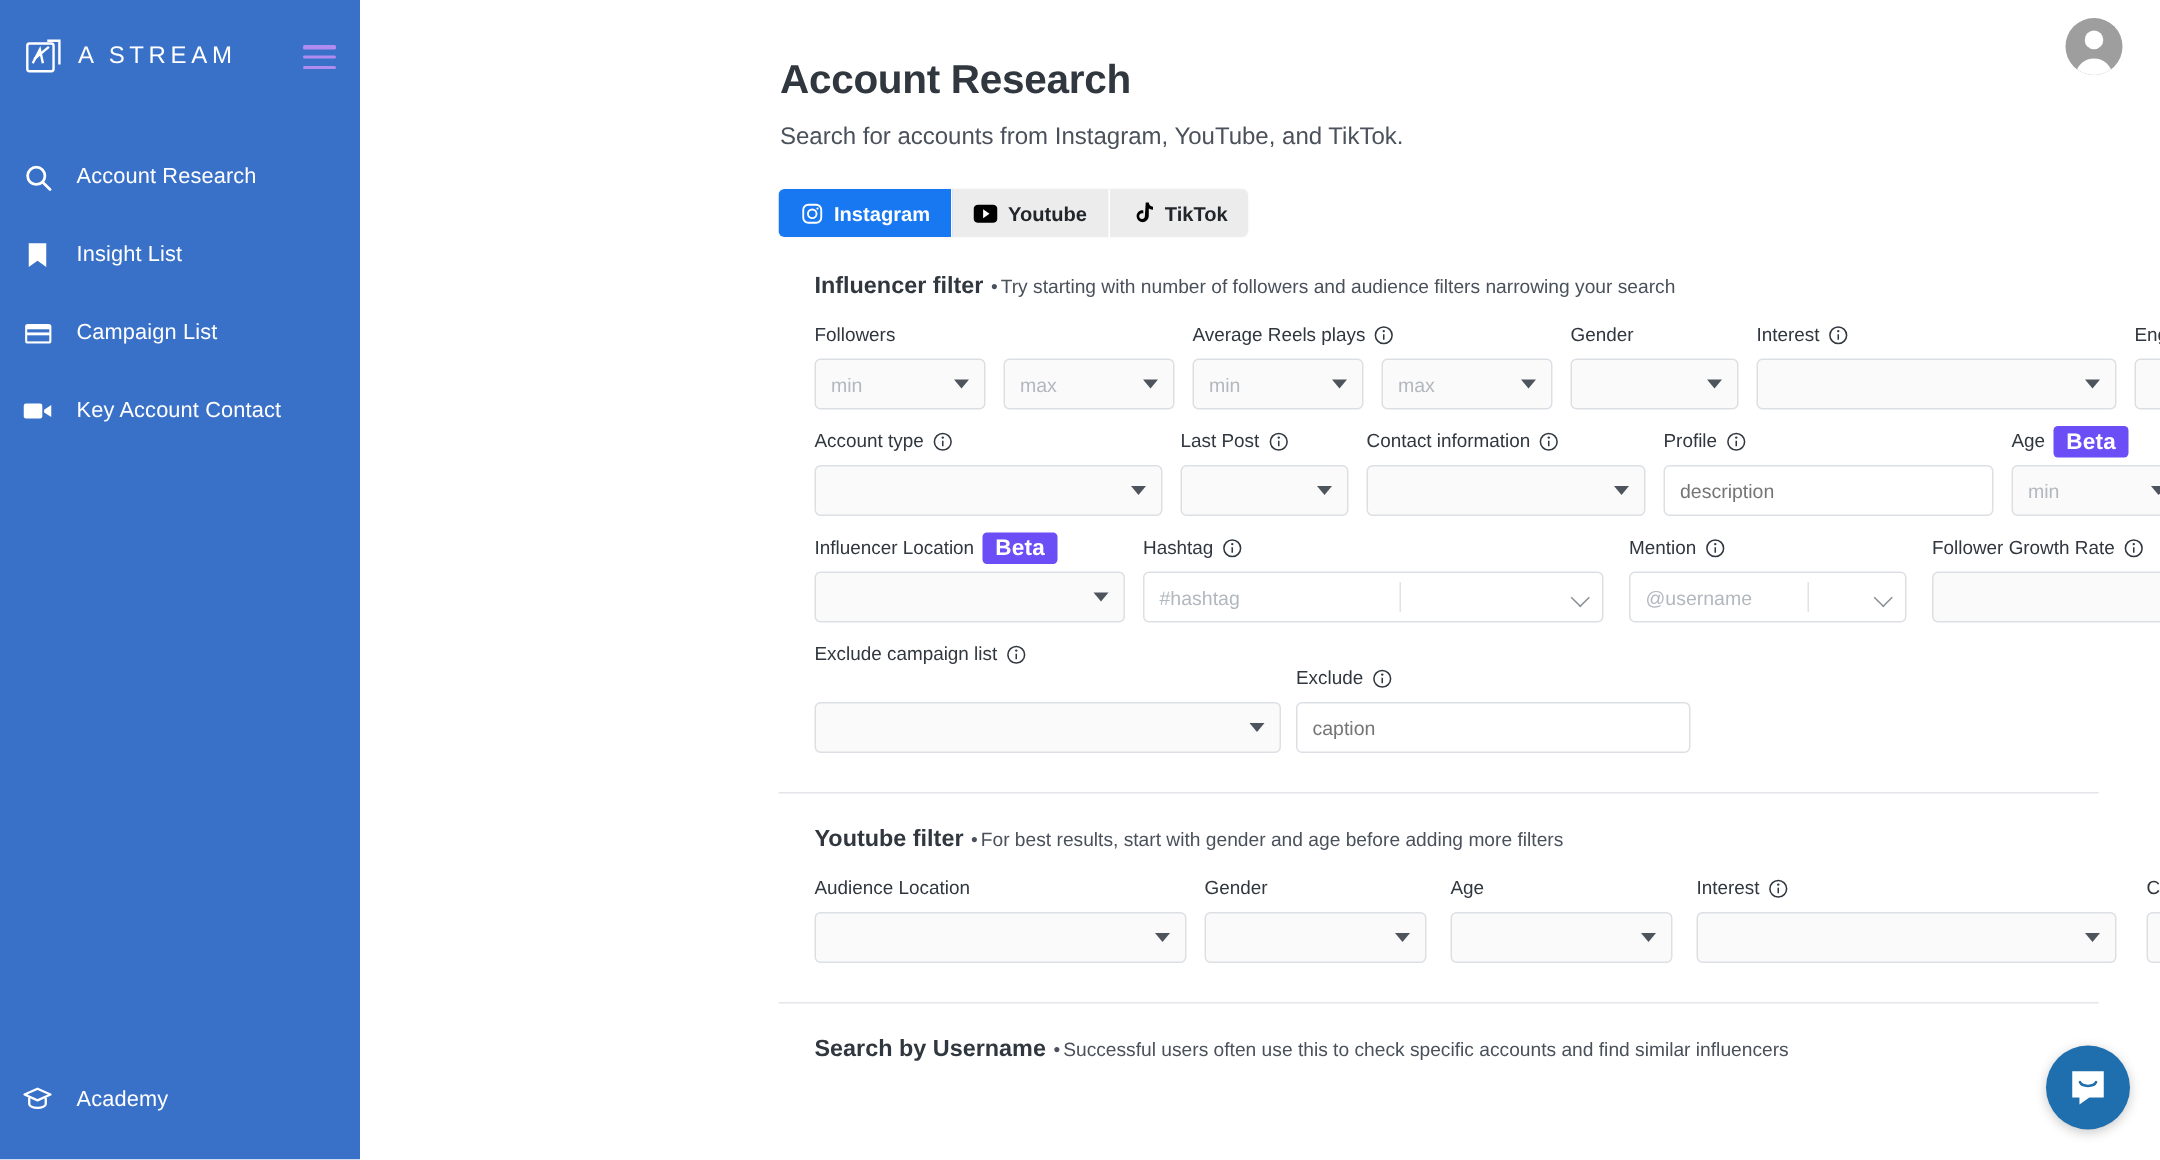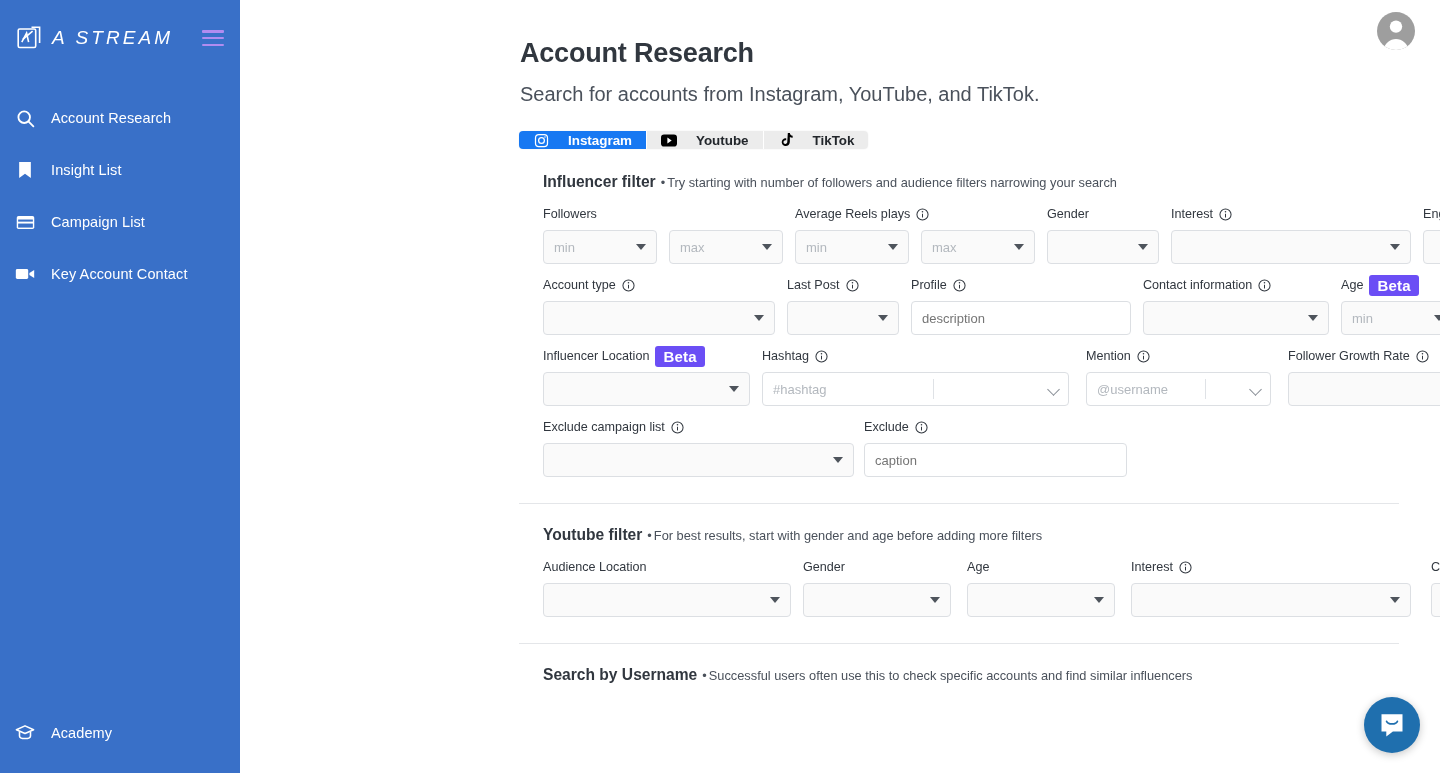--- a/index.html
+++ b/index.html
@@ -18,22 +18,22 @@
     display: flex; flex-direction: column;
     position: relative;
   }
   .brand-row {
     height: 76px; display: flex; align-items: center;
     padding: 0 16px 0 17px;
   }
   .brand-logo { display: flex; align-items: center; gap: 9px; }
   .brand-mark { width: 26px; height: 26px; position: relative; display: block; }
   .brand-text {
-    color: #ffffff; font-size: 19px; letter-spacing: 3.1px;
-    font-weight: 400; white-space: nowrap; font-style: italic;
+    color: #ffffff; font-size: 16px; letter-spacing: 3.1px;
+    font-weight: 400; white-space: nowrap;
   }
   .hamburger {
     margin-left: auto; width: 22px; height: 16px;
     display: flex; flex-direction: column; justify-content: space-between;
     cursor: pointer;
   }
   .hamburger span { display: block; height: 2.5px; background: #b18cf0; border-radius: 1px; }
 
   .nav-main { margin-top: 16px; }
   .nav-item {
@@ -64,30 +64,30 @@
     background: #9e9e9e; display: flex; align-items: flex-end; justify-content: center;
     overflow: hidden; cursor: pointer;
   }
   .avatar svg { display: block; }
 
   .page-head { padding: 0 0 0 280px; margin-top: -24px; }
   .page-title {
     font-size: 27px; font-weight: 700; color: #31373f; letter-spacing: -.2px;
   }
   .page-sub {
-    margin-top: 14px; font-size: 20px; color: #4a515b;
+    margin-top: 14px; font-size: 16px; color: #4a515b;
   }
 
   .tabs {
     margin: 25px 0 0 279px; display: flex;
     border-radius: 4px; overflow: hidden; width: max-content;
     box-shadow: 0 0 0 1px rgba(0,0,0,0.015);
   }
   .tab {
-    height: 18px; display: flex; align-items: center; gap: 19px;
+    height: 32px; display: flex; align-items: center; gap: 7px;
     padding: 0 14px; font-size: 13.4px; font-weight: 700;
     background: #ececec; color: #22262b; cursor: pointer;
     border-right: 1px solid #ffffff;
   }
   .tab:last-child { border-right: none; }
   .tab.active { background: #1778f2; color: #ffffff; }
   .tab-ico { width: 16px; height: 16px; display: flex; align-items: center; justify-content: center; }
   .tab-ico svg { display: block; }
 
   
@@ -412,47 +412,47 @@
               </span>
             </div>
             <div class="select w-sm">
               <span class="ph"></span>
               <span class="caret"></span>
             </div>
           </div>
 
           <div class="field">
             <div class="field-label-row">
+              <span class="field-label">Contact information</span>
+              <span class="info-ico">
+                <svg width="13" height="13" viewBox="0 0 14 14" fill="none" stroke="#31373f" stroke-width="1.1">
+                  <circle cx="7" cy="7" r="6"></circle>
+                    <line x1="7" y1="6.2" x2="7" y2="10.2"></line>
+                    <circle cx="7" cy="4" r=".85" fill="#31373f" stroke="none"></circle>
+                </svg>
+              </span>
+            </div>
+            <div class="select" style="width:186px">
+              <span class="ph"></span>
+              <span class="caret"></span>
+            </div>
+          </div>
+
+          <div class="field">
+            <div class="field-label-row">
               <span class="field-label">Profile</span>
               <span class="info-ico">
                 <svg width="13" height="13" viewBox="0 0 14 14" fill="none" stroke="#31373f" stroke-width="1.1">
                   <circle cx="7" cy="7" r="6"></circle>
                     <line x1="7" y1="6.2" x2="7" y2="10.2"></line>
                     <circle cx="7" cy="4" r=".85" fill="#31373f" stroke="none"></circle>
                 </svg>
               </span>
             </div>
             <input class="textin" style="width: 220px;" value="" placeholder="description">
-          </div>
-
-          <div class="field">
-            <div class="field-label-row">
-              <span class="field-label">Contact information</span>
-              <span class="info-ico">
-                <svg width="13" height="13" viewBox="0 0 14 14" fill="none" stroke="#31373f" stroke-width="1.1">
-                  <circle cx="7" cy="7" r="6"></circle>
-                    <line x1="7" y1="6.2" x2="7" y2="10.2"></line>
-                    <circle cx="7" cy="4" r=".85" fill="#31373f" stroke="none"></circle>
-                </svg>
-              </span>
-            </div>
-            <div class="select" style="width:186px">
-              <span class="ph"></span>
-              <span class="caret"></span>
-            </div>
           </div>
 
           <div class="field" style="margin-right:0;">
             <div class="field-label-row">
               <span class="field-label">Age</span>
               <span class="beta">Beta</span>
             </div>
             <div class="ctrl-row">
               <div class="select w-mini">
                 <span class="ph">min</span>
@@ -525,21 +525,21 @@
             </div>
             <div class="select" style="width:306px">
               <span class="ph"></span>
 
             </div>
           </div>
         </div>
 
         <div class="row">
 
-          <div class="field" style="margin-right:10px;">
+          <div class="field" style="margin-right:10px;gap:16px;">
             <div class="field-label-row">
               <span class="field-label">Exclude campaign list</span>
               <span class="info-ico">
                 <svg width="13" height="13" viewBox="0 0 14 14" fill="none" stroke="#31373f" stroke-width="1.1">
                   <circle cx="7" cy="7" r="6"></circle>
                     <line x1="7" y1="6.2" x2="7" y2="10.2"></line>
                     <circle cx="7" cy="4" r=".85" fill="#31373f" stroke="none"></circle>
                 </svg>
               </span>
             </div>

